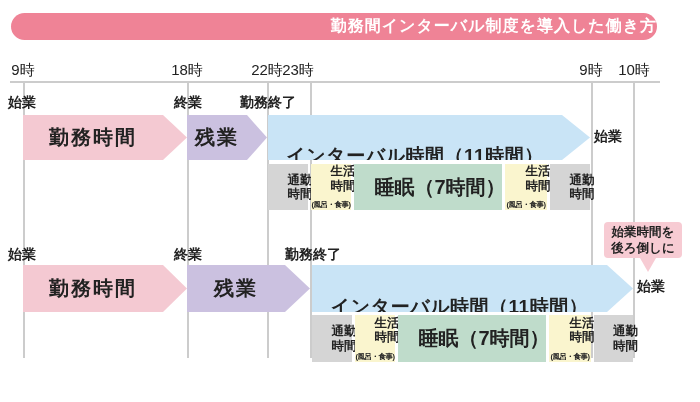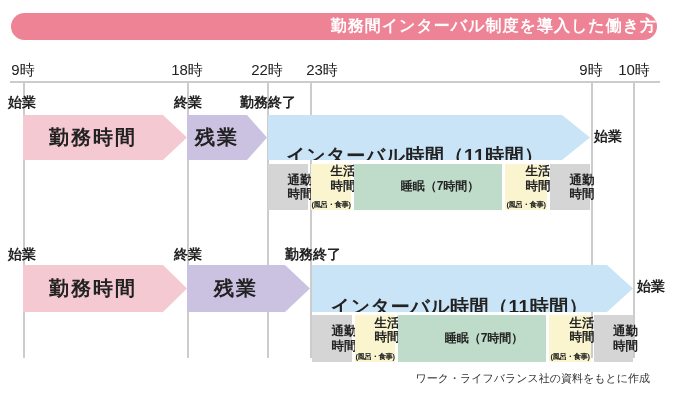--- a/index.html
+++ b/index.html
@@ -36,21 +36,21 @@
   .arrow.interval{background:var(--interval,#C9E4F6);}
   .arrow.interval span{font-size:19px;letter-spacing:0.5px;margin-top:36px;}
   .box{
     position:absolute;display:flex;flex-direction:column;align-items:center;justify-content:center;
     z-index:2;box-sizing:border-box;text-align:center;line-height:1.15;
   }
   .box.commute{background:var(--commute,#D5D5D5);}
   .box.life{background:var(--life,#FAF5CE);}
   .box.sleep{background:var(--sleep,#BFDCCB);}
   .box-label{font-size:12.5px;font-weight:bold;word-break:break-all;width:30px;margin-left:24px;}
-  .box.sleep .box-label{font-size:12px;width:auto;white-space:nowrap;word-break:keep-all;}
+  .box.sleep .box-label{font-size:20px;width:auto;white-space:nowrap;word-break:keep-all;}
   .box-sub{font-size:7.5px;font-weight:bold;white-space:nowrap;letter-spacing:-0.5px;margin-top:8px;}
   .callout{
     position:absolute;left:604px;top:222px;width:78px;height:36px;border-radius:4px;
     background:var(--callout,#F7CBD3);display:flex;flex-direction:column;align-items:center;
     justify-content:center;z-index:3;line-height:1.3;
   }
   .callout span{font-size:12.5px;font-weight:bold;white-space:nowrap;}
   .callout::after{
     content:"";position:absolute;left:36px;top:100%;width:0;height:0;
     border-left:8px solid transparent;border-right:8px solid transparent;
@@ -66,21 +66,21 @@
 <div class="stage">
 
   <div class="banner">
     <span>勤務間インターバル制度を導入した働き方</span>
   </div>
 
   <div class="axis-line"></div>
   <div class="tick" style="left:23px">9時</div>
   <div class="tick" style="left:187px">18時</div>
   <div class="tick" style="left:267px">22時</div>
-  <div class="tick" style="left:322px">23時</div>
+  <div class="tick" style="left:298px">23時</div>
   <div class="tick" style="left:591px">9時</div>
   <div class="tick" style="left:634px">10時</div>
 
   <div class="grid" style="left:23px"></div>
   <div class="grid" style="left:187px"></div>
   <div class="grid" style="left:267px"></div>
   <div class="grid" style="left:310px"></div>
   <div class="grid" style="left:591px"></div>
   <div class="grid" style="left:633px"></div>
 
@@ -143,16 +143,19 @@
     <span class="box-label">睡眠（7時間）</span>
   </div>
   <div class="box life" style="left:549px;top:315px;width:42px;height:47px">
     <span class="box-label">生活時間</span>
     <span class="box-sub">(風呂・食事)</span>
   </div>
   <div class="box commute" style="left:594px;top:315px;width:39px;height:47px">
     <span class="box-label">通勤時間</span>
   </div>
 
+  <div class="callout">
+    <span>始業時間を</span>
+    <span>後ろ倒しに</span>
+  </div>
 
-  <div class="footer">ワーク・ライフバランス社の資料をもとに作成</div>
 
 </div>
 
 </body></html>

